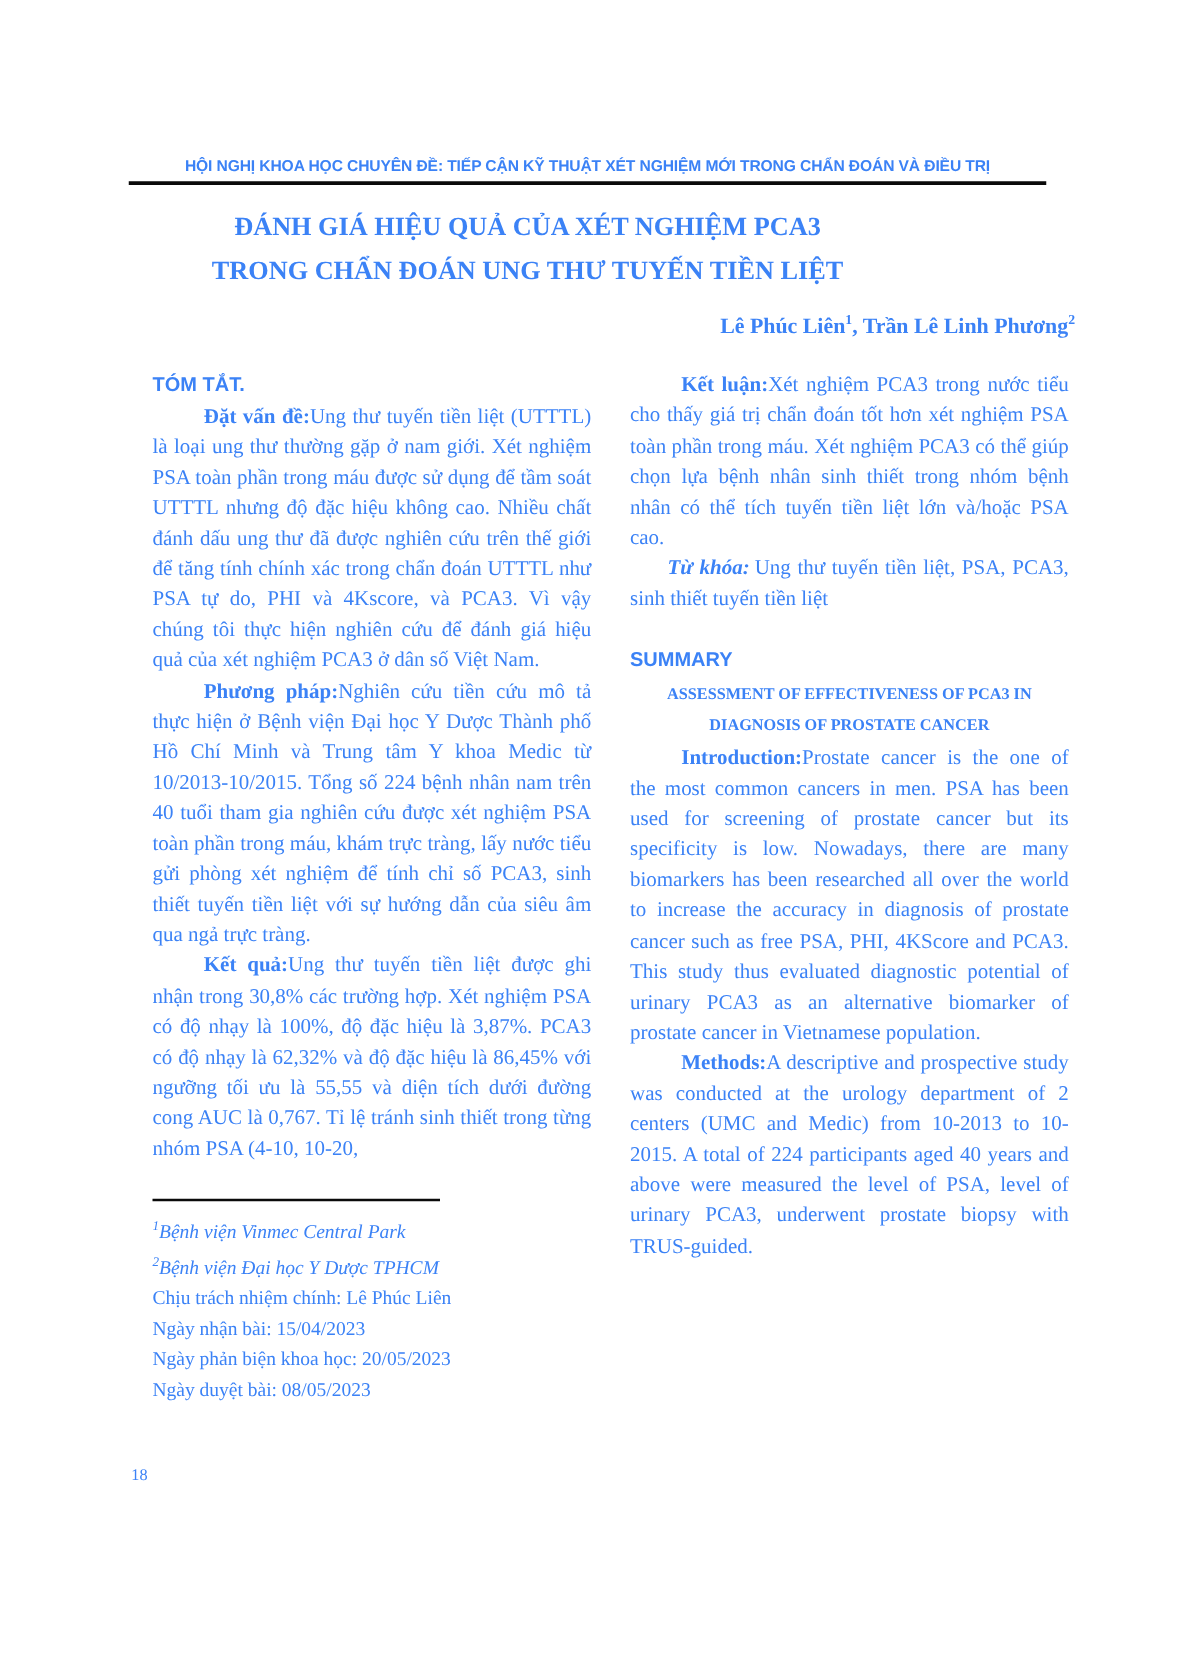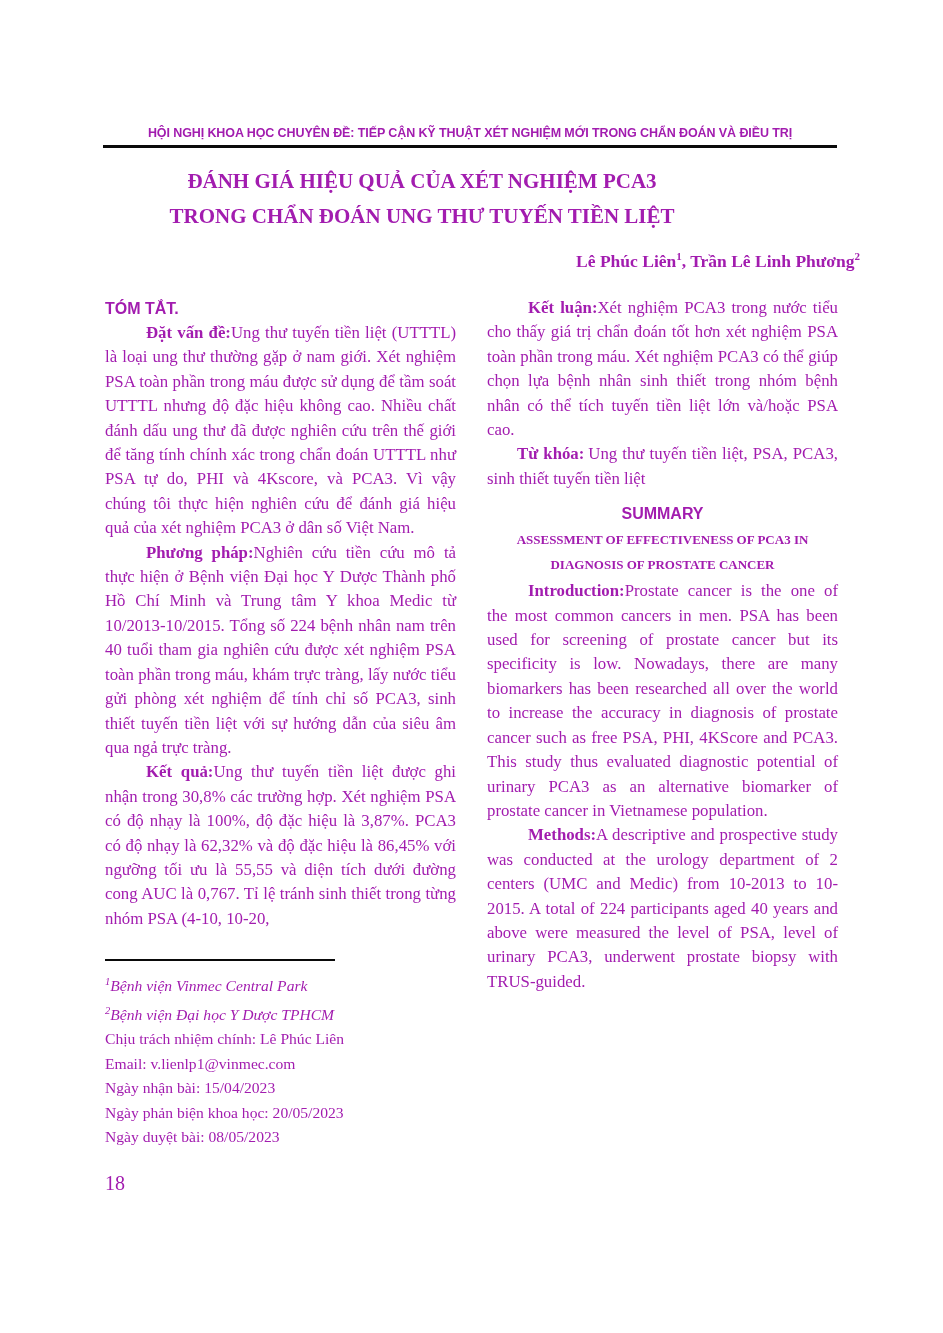--- a/index.html
+++ b/index.html
@@ -1,21 +1,21 @@
 <!DOCTYPE html>
 <html><head>
 <meta charset="utf-8">
 <style>
   html, body { margin: 0; padding: 0; background: #ffffff; }
   .page {
     position: relative;
     width: 943px;
     height: 1333px;
     background: #ffffff;
-    color: #a21caf;
+    color: #3b82f6;
     font-family: "Liberation Serif", serif;
     overflow: hidden;
   }
   .running-head {
     position: absolute;
     top: 126px;
     left: 103px;
     width: 734px;
     text-align: center;
     font-family: "Liberation Sans", sans-serif;
@@ -40,43 +40,43 @@
     position: absolute;
     top: 250px;
     right: 83px;
     font-weight: bold;
     font-size: 17.5px;
   }
   .authors sup { font-size: 11px; font-weight: bold; }
   .columns {
     position: absolute;
     top: 296px;
-    left: 105px;
+    left: 122px;
     width: 733px;
     display: flex;
     gap: 31px;
   }
   .col {
     width: 357px;
     font-size: 16.8px;
     line-height: 24.4px;
     text-align: justify;
   }
   .col p { margin: 0; text-indent: 30px; }
   .col p.no-indent { text-indent: 0; }
   .lead { font-weight: bold; padding-right: 0; margin-left: 11px; }
-  .lead-bi { font-weight: bold; padding-right: 4px; }
+  .lead-bi { font-weight: bold; font-style: italic; padding-right: 4px; }
   .sect-heading {
     font-family: "Liberation Sans", sans-serif;
     font-weight: bold;
     font-size: 16px;
     text-align: left;
     line-height: 25px;
   }
-  .sect-heading.en { margin-top: 10px; text-align: center; }
+  .sect-heading.en { margin-top: 25px; }
   .en-title {
     font-weight: bold;
     text-align: center;
     line-height: 25px;
     font-size: 13px;
     margin: 1px 6px 2px 6px;
   }
   .footnote-block {
     margin-top: 28px;
     font-size: 15.6px;
@@ -88,21 +88,21 @@
     height: 0;
     border-top: 2.5px solid #0a0a0a;
     margin-bottom: 9px;
   }
   .fn-line sup { font-size: 10.5px; }
   .fn-aff { font-style: italic; }
   .page-number {
     position: absolute;
     left: 105px;
     top: 1172px;
-    font-size: 20px;
+    font-size: 13px;
   }
 </style>
 </head>
 <body>
 
 <div class="page">
 
   <div class="running-head">HỘI NGHỊ KHOA HỌC CHUYÊN ĐỀ: TIẾP CẬN KỸ THUẬT XÉT NGHIỆM MỚI TRONG CHẨN ĐOÁN VÀ ĐIỀU TRỊ</div>
 
   <div class="doc-title">
@@ -121,21 +121,20 @@
 
       <p><span class="lead">Phương pháp:</span><span>Nghiên cứu tiền cứu mô tả thực hiện ở Bệnh viện Đại học Y Dược Thành phố Hồ Chí Minh và Trung tâm Y khoa Medic từ 10/2013-10/2015. Tổng số 224 bệnh nhân nam trên 40 tuổi tham gia nghiên cứu được xét nghiệm PSA toàn phần trong máu, khám trực tràng, lấy nước tiểu gửi phòng xét nghiệm để tính chỉ số PCA3, sinh thiết tuyến tiền liệt với sự hướng dẫn của siêu âm qua ngả trực tràng.</span></p>
 
       <p><span class="lead">Kết quả:</span><span>Ung thư tuyến tiền liệt được ghi nhận trong 30,8% các trường hợp. Xét nghiệm PSA có độ nhạy là 100%, độ đặc hiệu là 3,87%. PCA3 có độ nhạy là 62,32% và độ đặc hiệu là 86,45% với ngưỡng tối ưu là 55,55 và diện tích dưới đường cong AUC là 0,767. Tỉ lệ tránh sinh thiết trong từng nhóm PSA (4-10, 10-20,</span></p>
 
       <div class="footnote-block">
         <div class="fn-rule"></div>
         <div class="fn-line fn-aff"><sup>1</sup><span>Bệnh viện Vinmec Central Park</span></div>
         <div class="fn-line fn-aff"><sup>2</sup><span>Bệnh viện Đại học Y Dược TPHCM</span></div>
         <div class="fn-line">Chịu trách nhiệm chính: Lê Phúc Liên</div>
-        <div class="fn-line">Email: v.lienlp1@vinmec.com</div>
         <div class="fn-line">Ngày nhận bài: 15/04/2023</div>
         <div class="fn-line">Ngày phản biện khoa học: 20/05/2023</div>
         <div class="fn-line">Ngày duyệt bài: 08/05/2023</div>
       </div>
     </div>
 
     <div class="col">
 
       <p><span class="lead">Kết luận:</span><span>Xét nghiệm PCA3 trong nước tiểu cho thấy giá trị chẩn đoán tốt hơn xét nghiệm PSA toàn phần trong máu. Xét nghiệm PCA3 có thể giúp chọn lựa bệnh nhân sinh thiết trong nhóm bệnh nhân có thể tích tuyến tiền liệt lớn và/hoặc PSA cao.</span></p>
 

